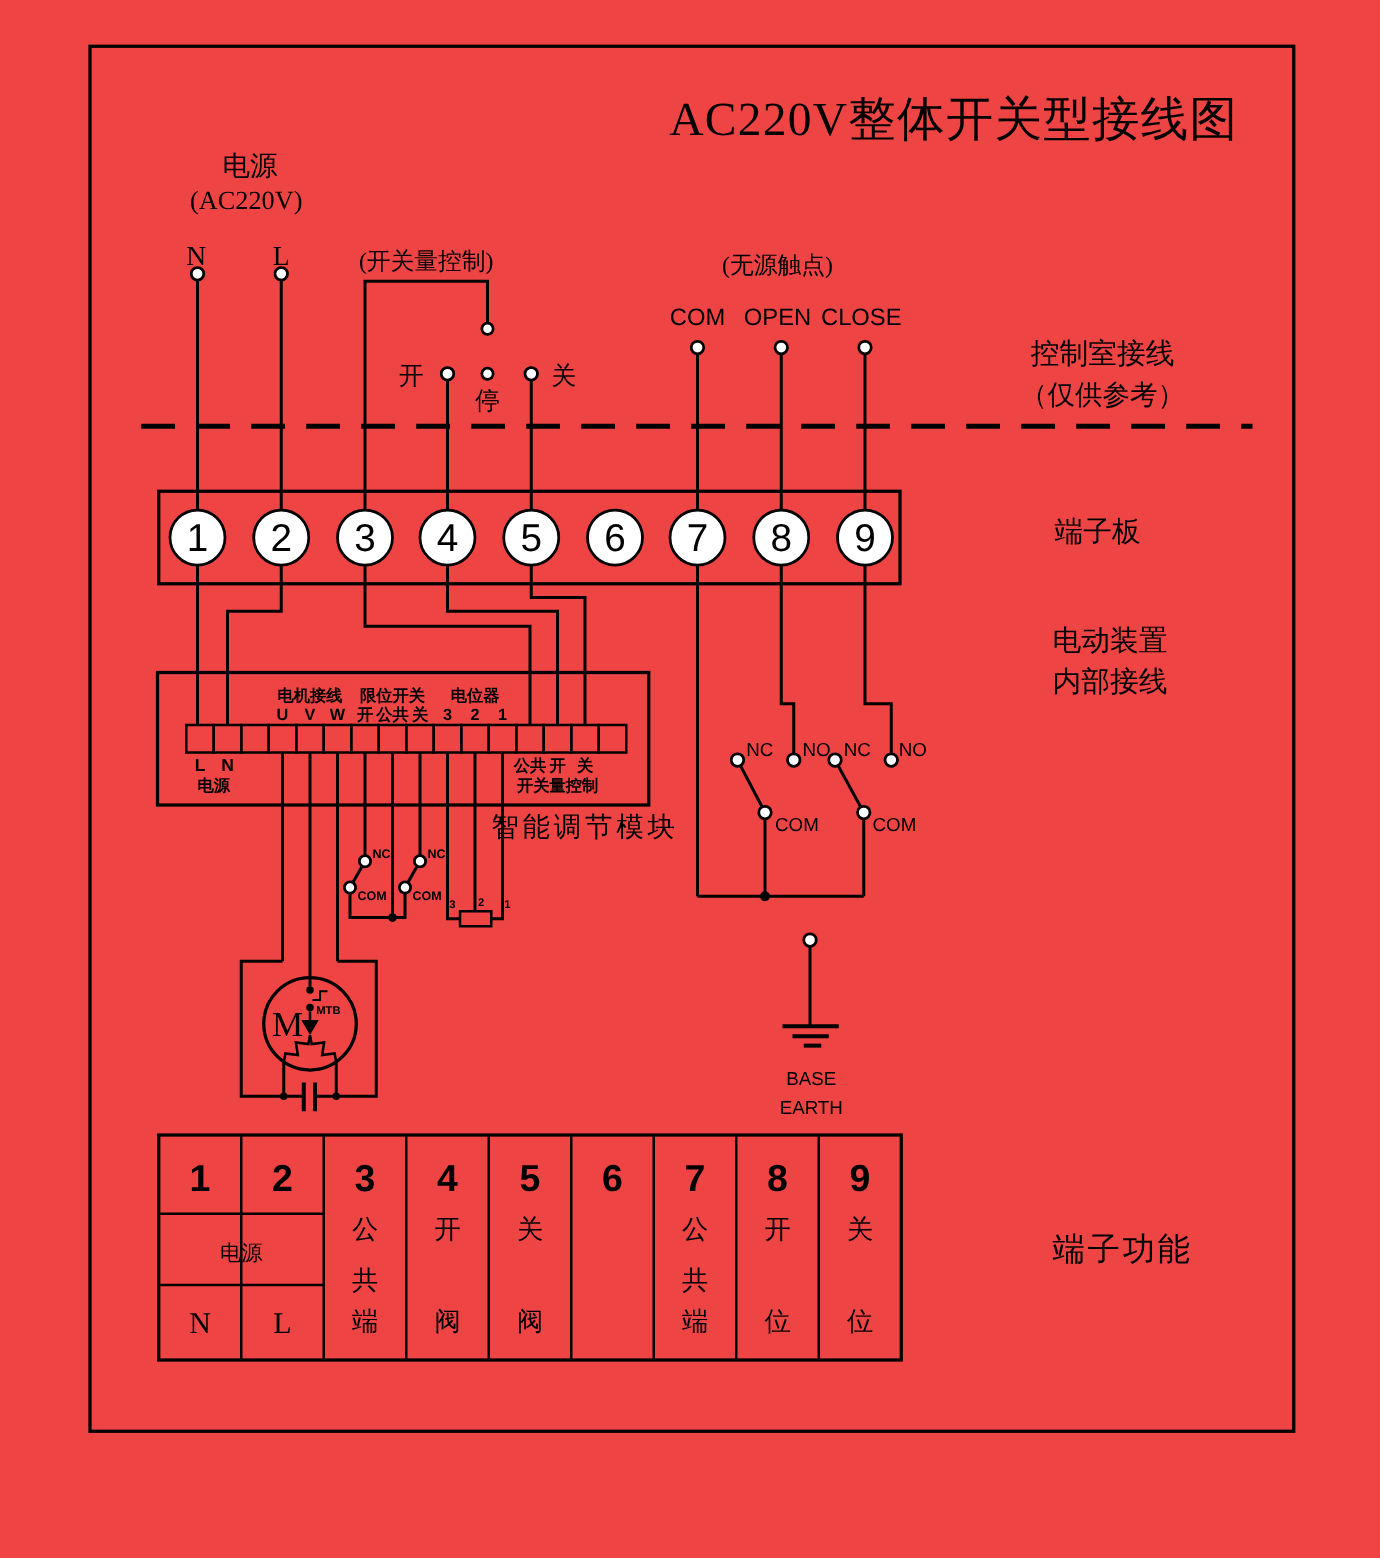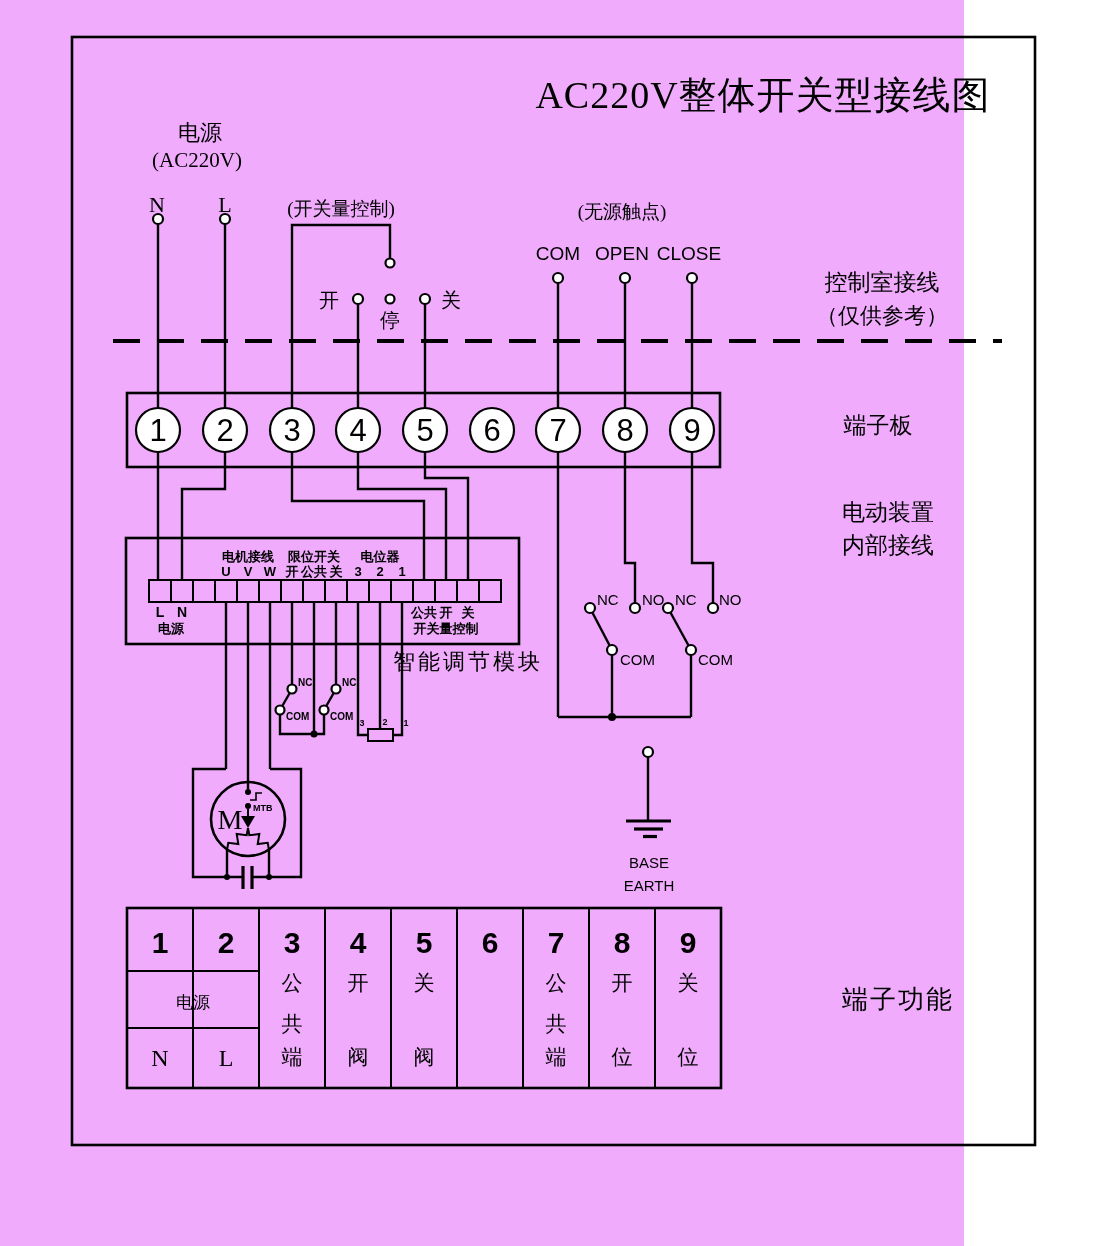--- a/index.html
+++ b/index.html
@@ -1,16 +1,16 @@
 <!DOCTYPE html>
 <html><head>
 <meta charset="utf-8">
 <style>
   html,body{margin:0;padding:0;background:#fff;}
-  .page{width:964px;height:1246px;background:#f0abfc;position:relative;}
+  .page{width:1104px;height:1246px;background:#ef4444;position:relative;}
   svg{display:block;}
   .serif{font-family:"Liberation Serif","DejaVu Serif",serif;fill:#000;}
   .sans{font-family:"Liberation Sans","DejaVu Sans",sans-serif;fill:#000;}
   .b{font-weight:bold;}
   .wire{stroke:#000;stroke-width:2.4;fill:none;}
   .thin{stroke:#000;stroke-width:2;fill:none;}
   .thick{stroke:#000;stroke-width:3.2;fill:none;}
   .box{stroke:#000;stroke-width:2.6;fill:none;}
   .node{fill:#fff;stroke:#000;stroke-width:2.2;}
   .dot{fill:#000;stroke:none;}

